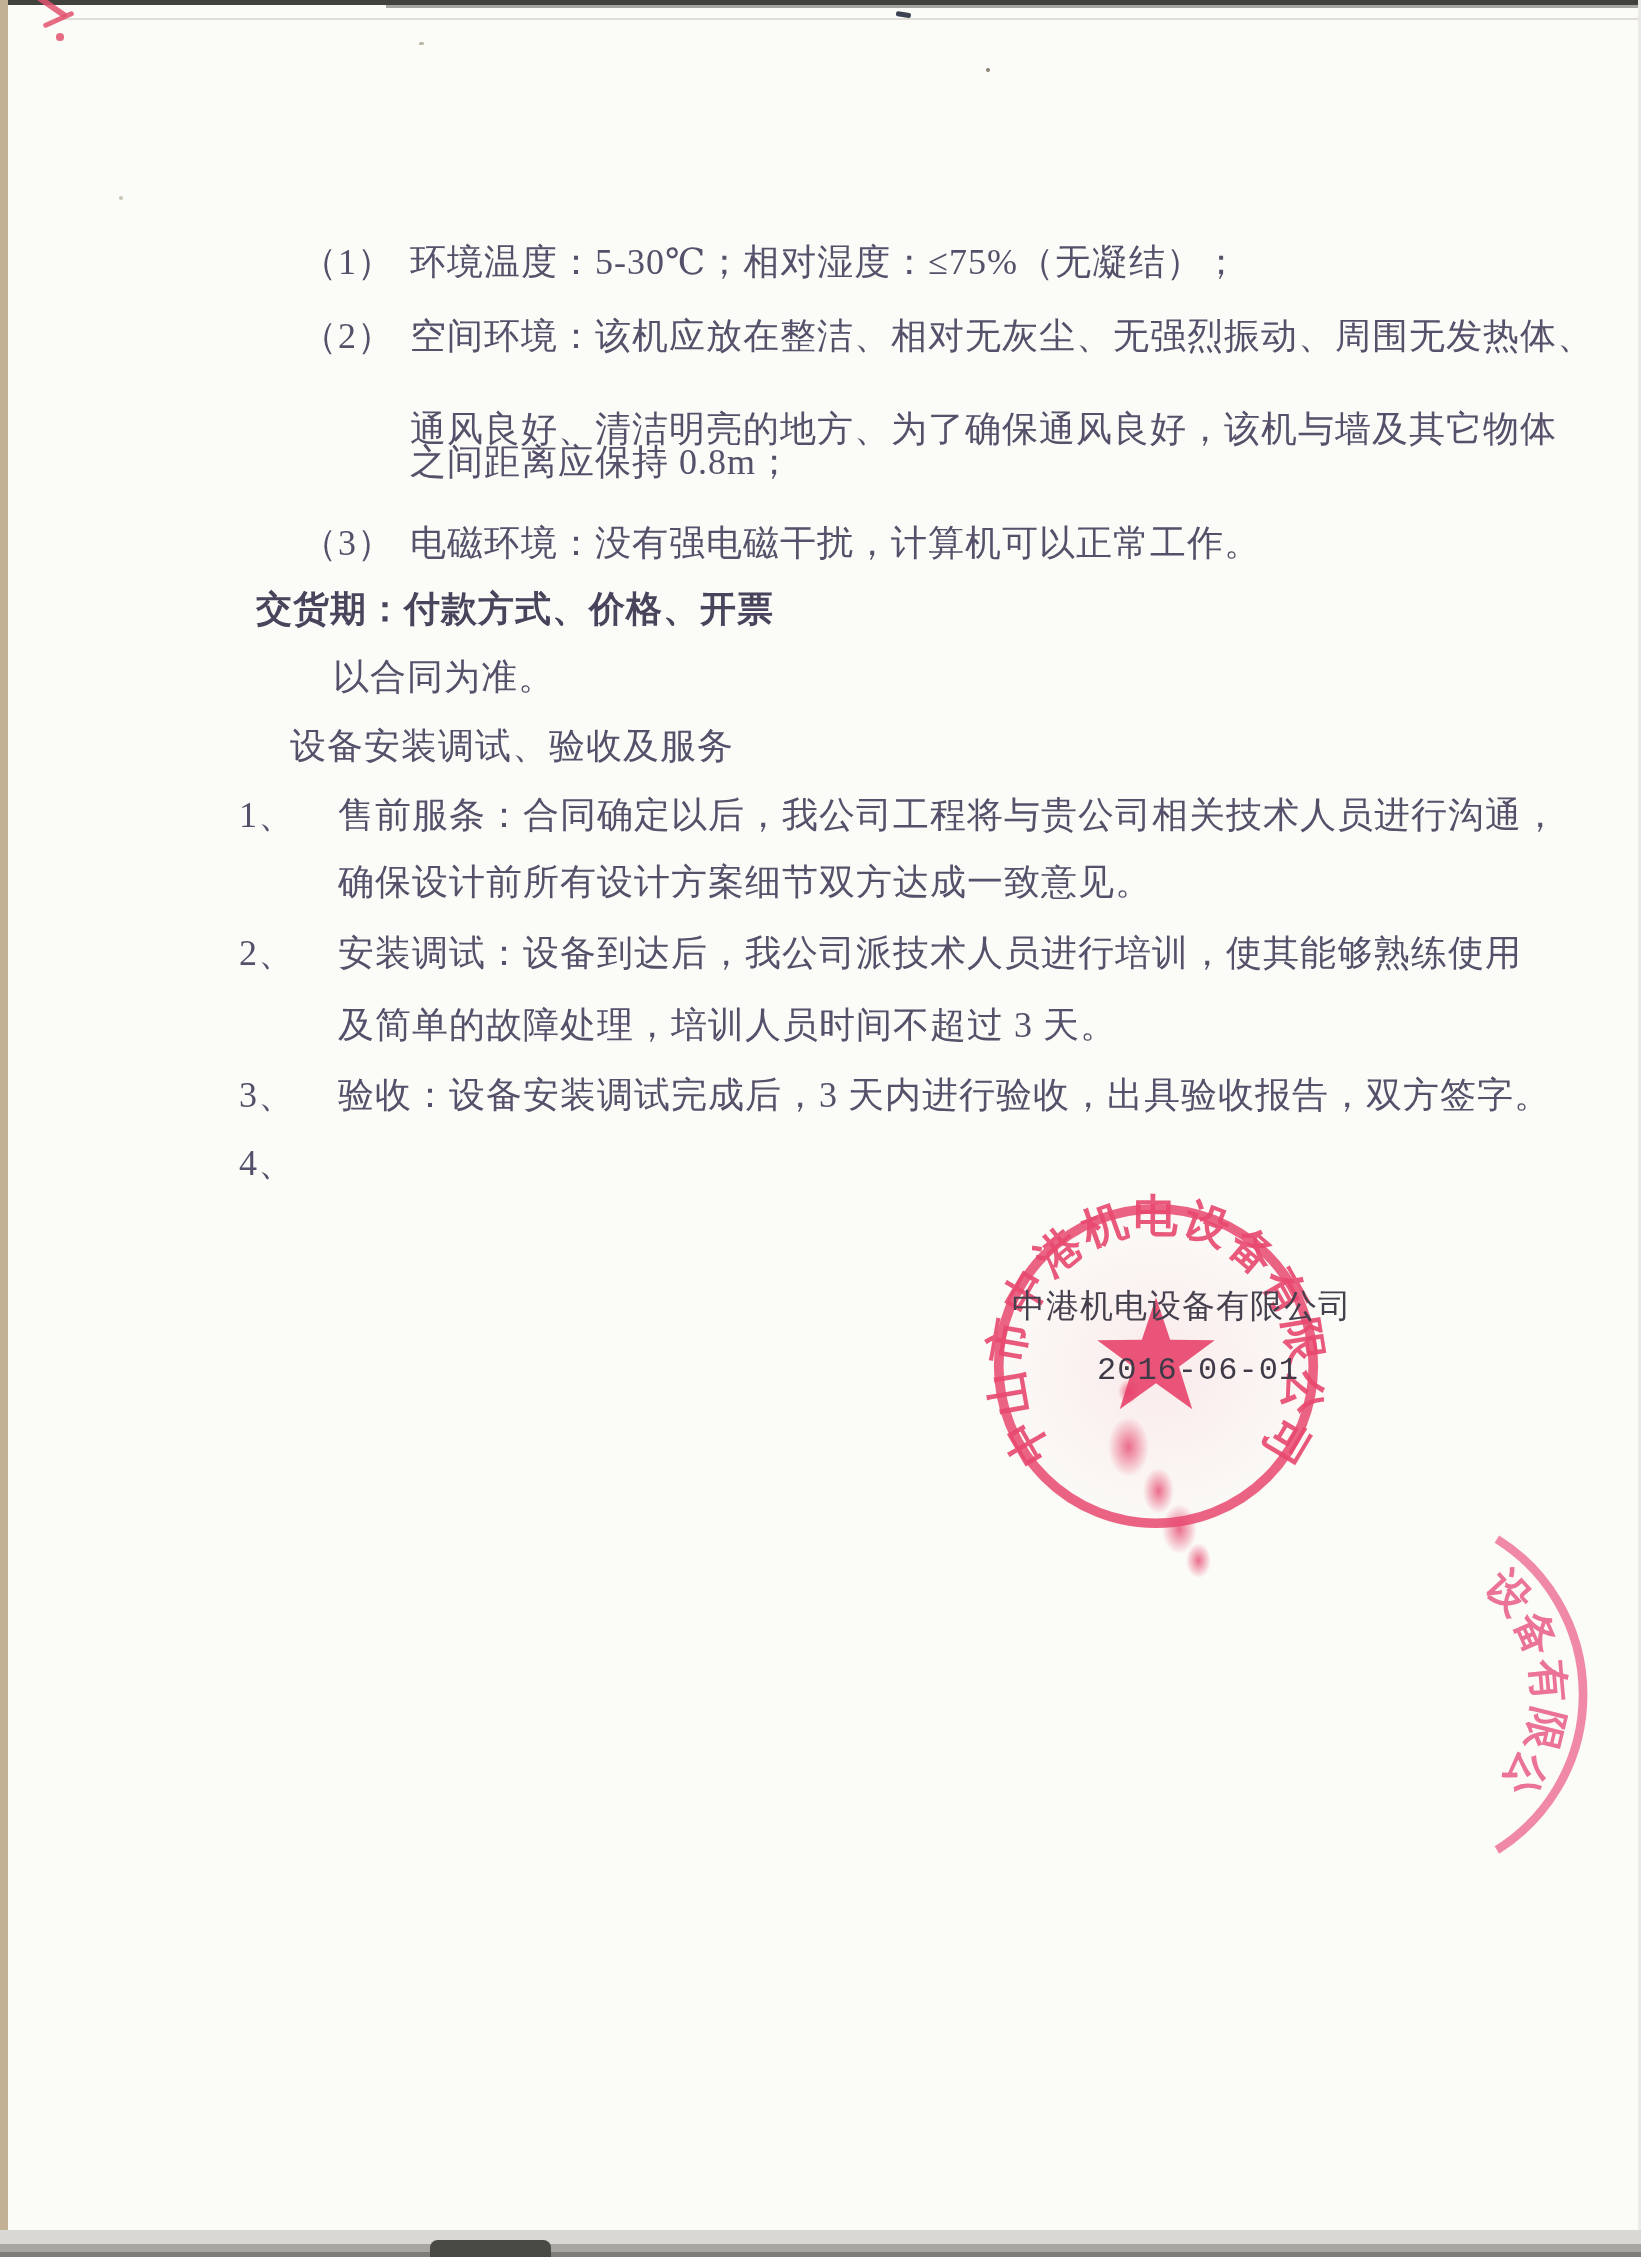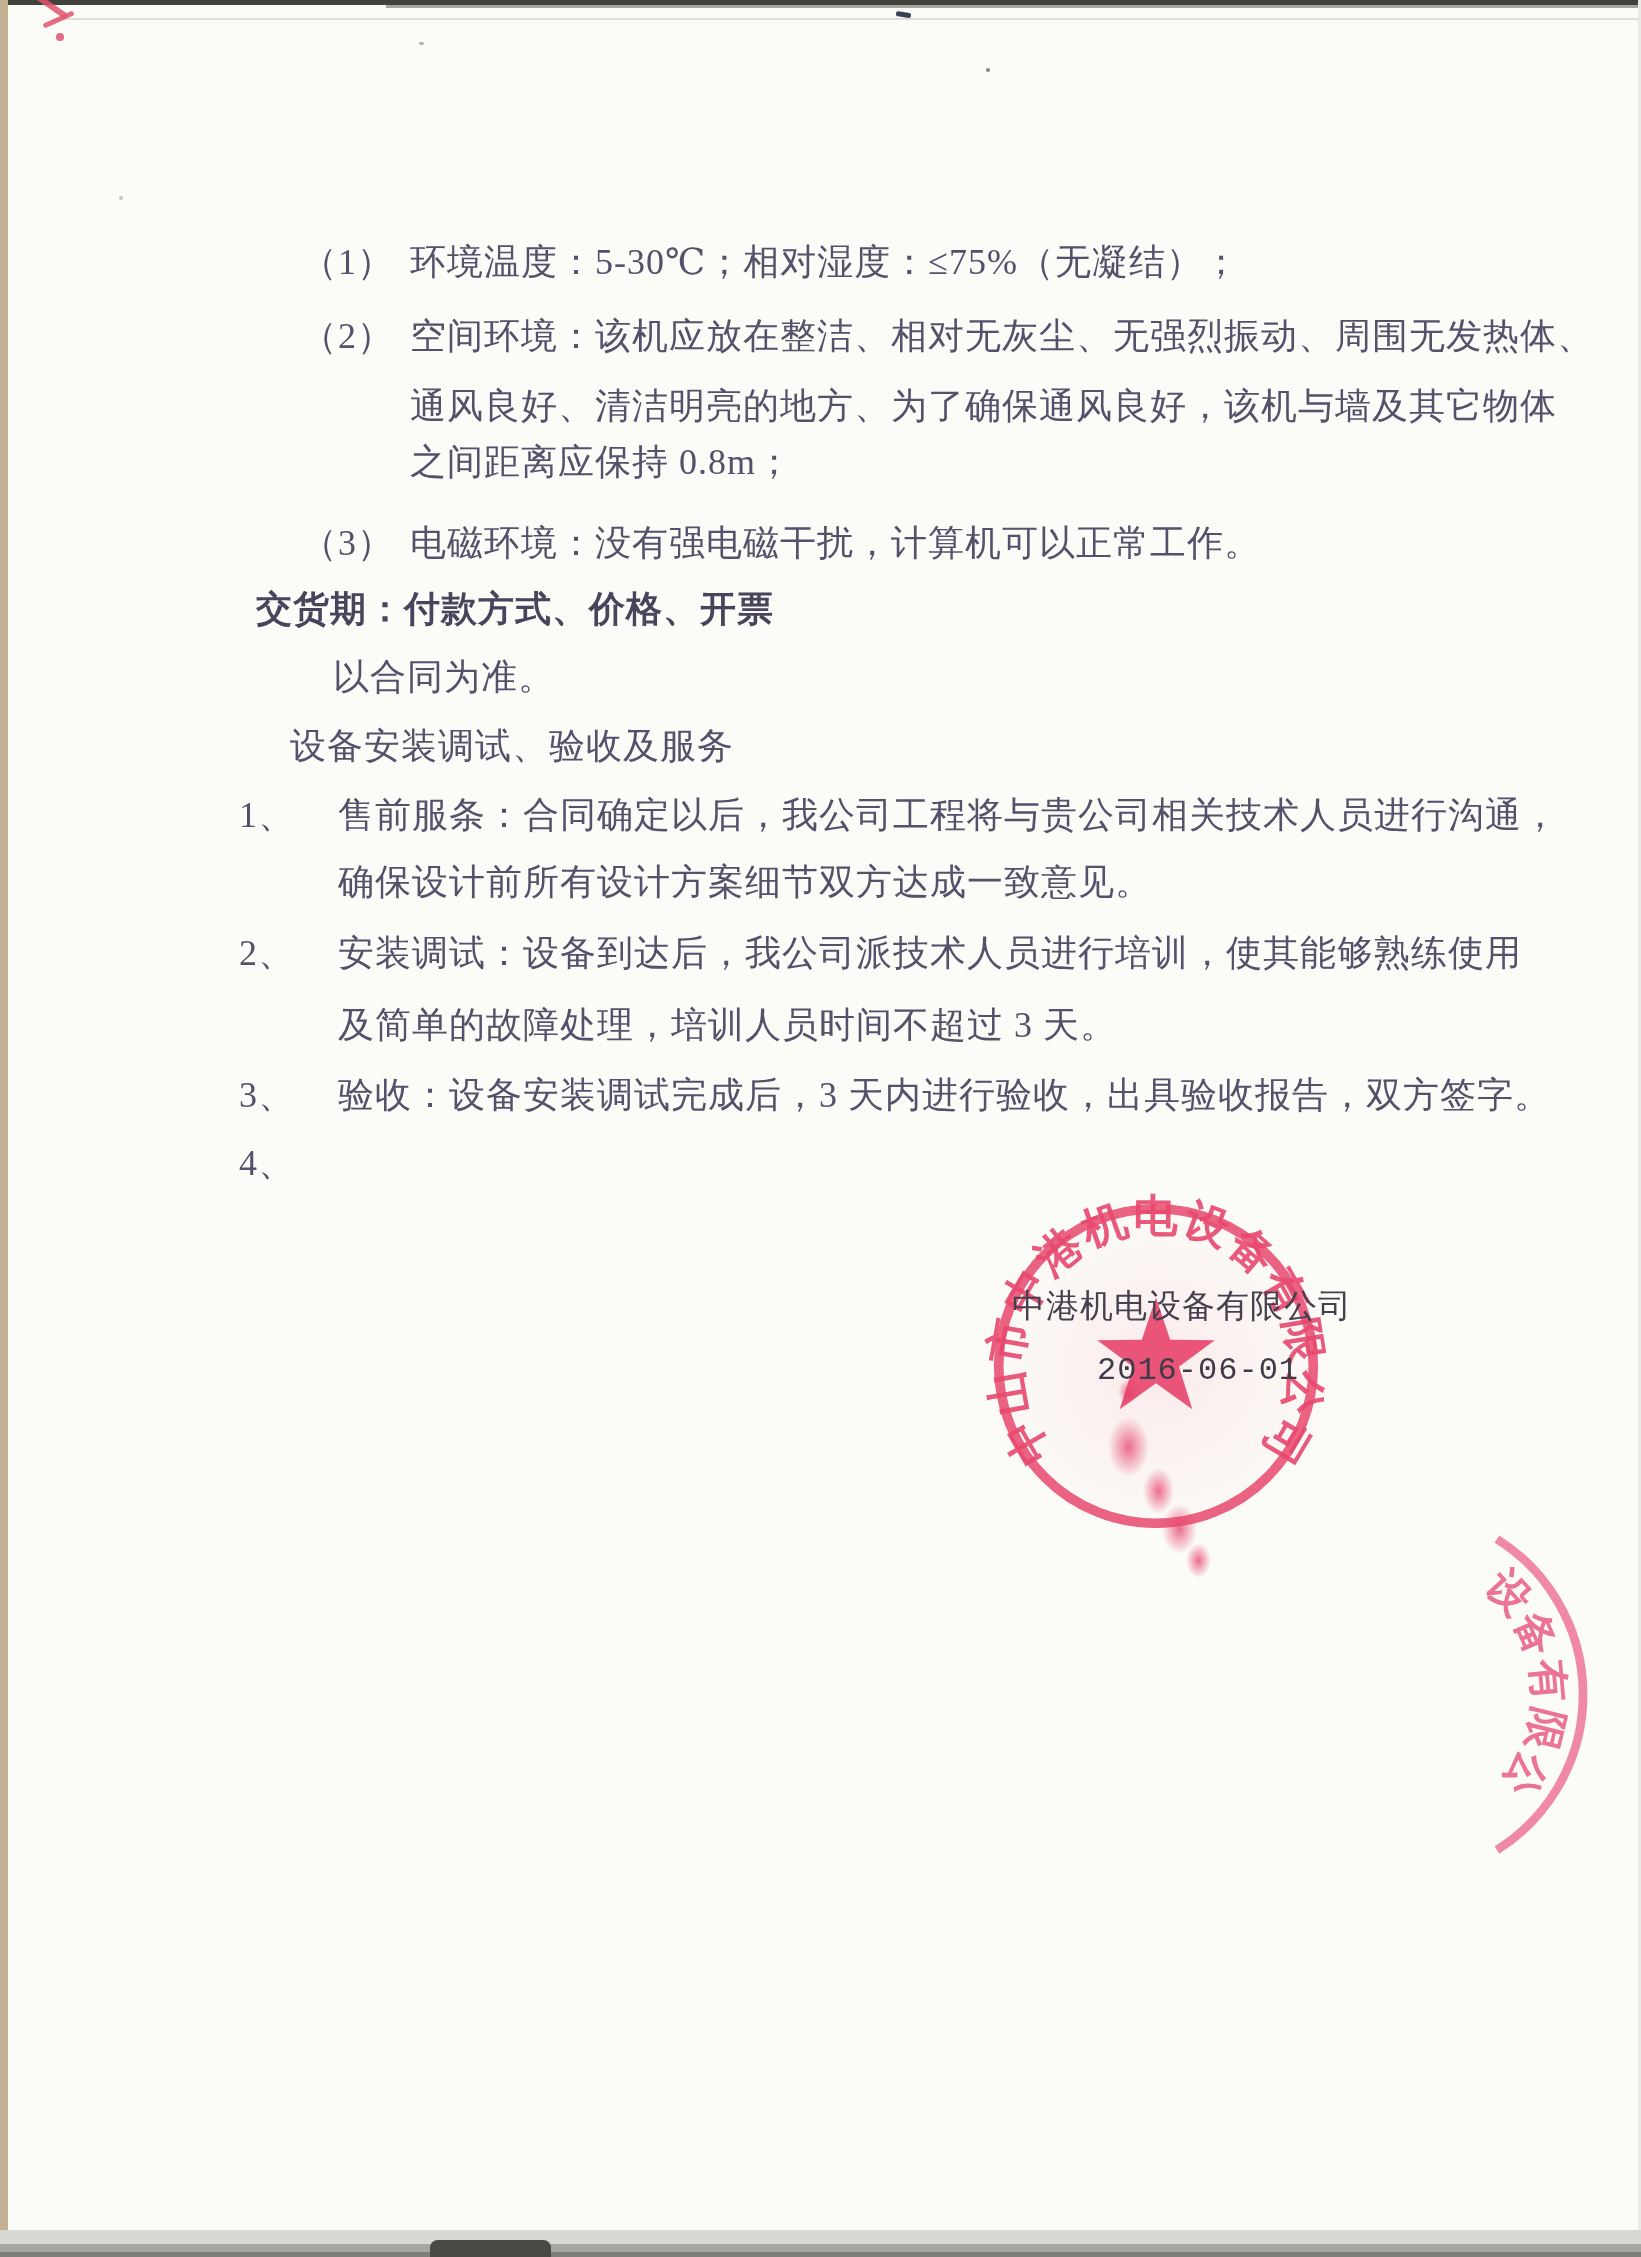--- a/index.html
+++ b/index.html
@@ -69,21 +69,21 @@
   <div class="speck" style="left:119px;top:196px;width:3.9px;height:3.9px;background:#c9c4b6;"></div>
 
   <div class="tline" style="top:241px">
     <span class="marker">（1）</span>
     <span class="ctext">环境温度：5-30℃；相对湿度：≤75%（无凝结）；</span>
   </div>
   <div class="tline" style="top:315px">
     <span class="marker">（2）</span>
     <span class="ctext">空间环境：该机应放在整洁、相对无灰尘、无强烈振动、周围无发热体、</span>
   </div>
-  <div class="tline" style="top:385px">
+  <div class="tline" style="top:408px">
     <span class="ctext">通风良好、清洁明亮的地方、为了确保通风良好，该机与墙及其它物体</span>
   </div>
   <div class="tline" style="top:441px">
     <span class="ctext">之间距离应保持 0.8m；</span>
   </div>
   <div class="tline" style="top:522px">
     <span class="marker">（3）</span>
     <span class="ctext">电磁环境：没有强电磁干扰，计算机可以正常工作。</span>
   </div>
 

